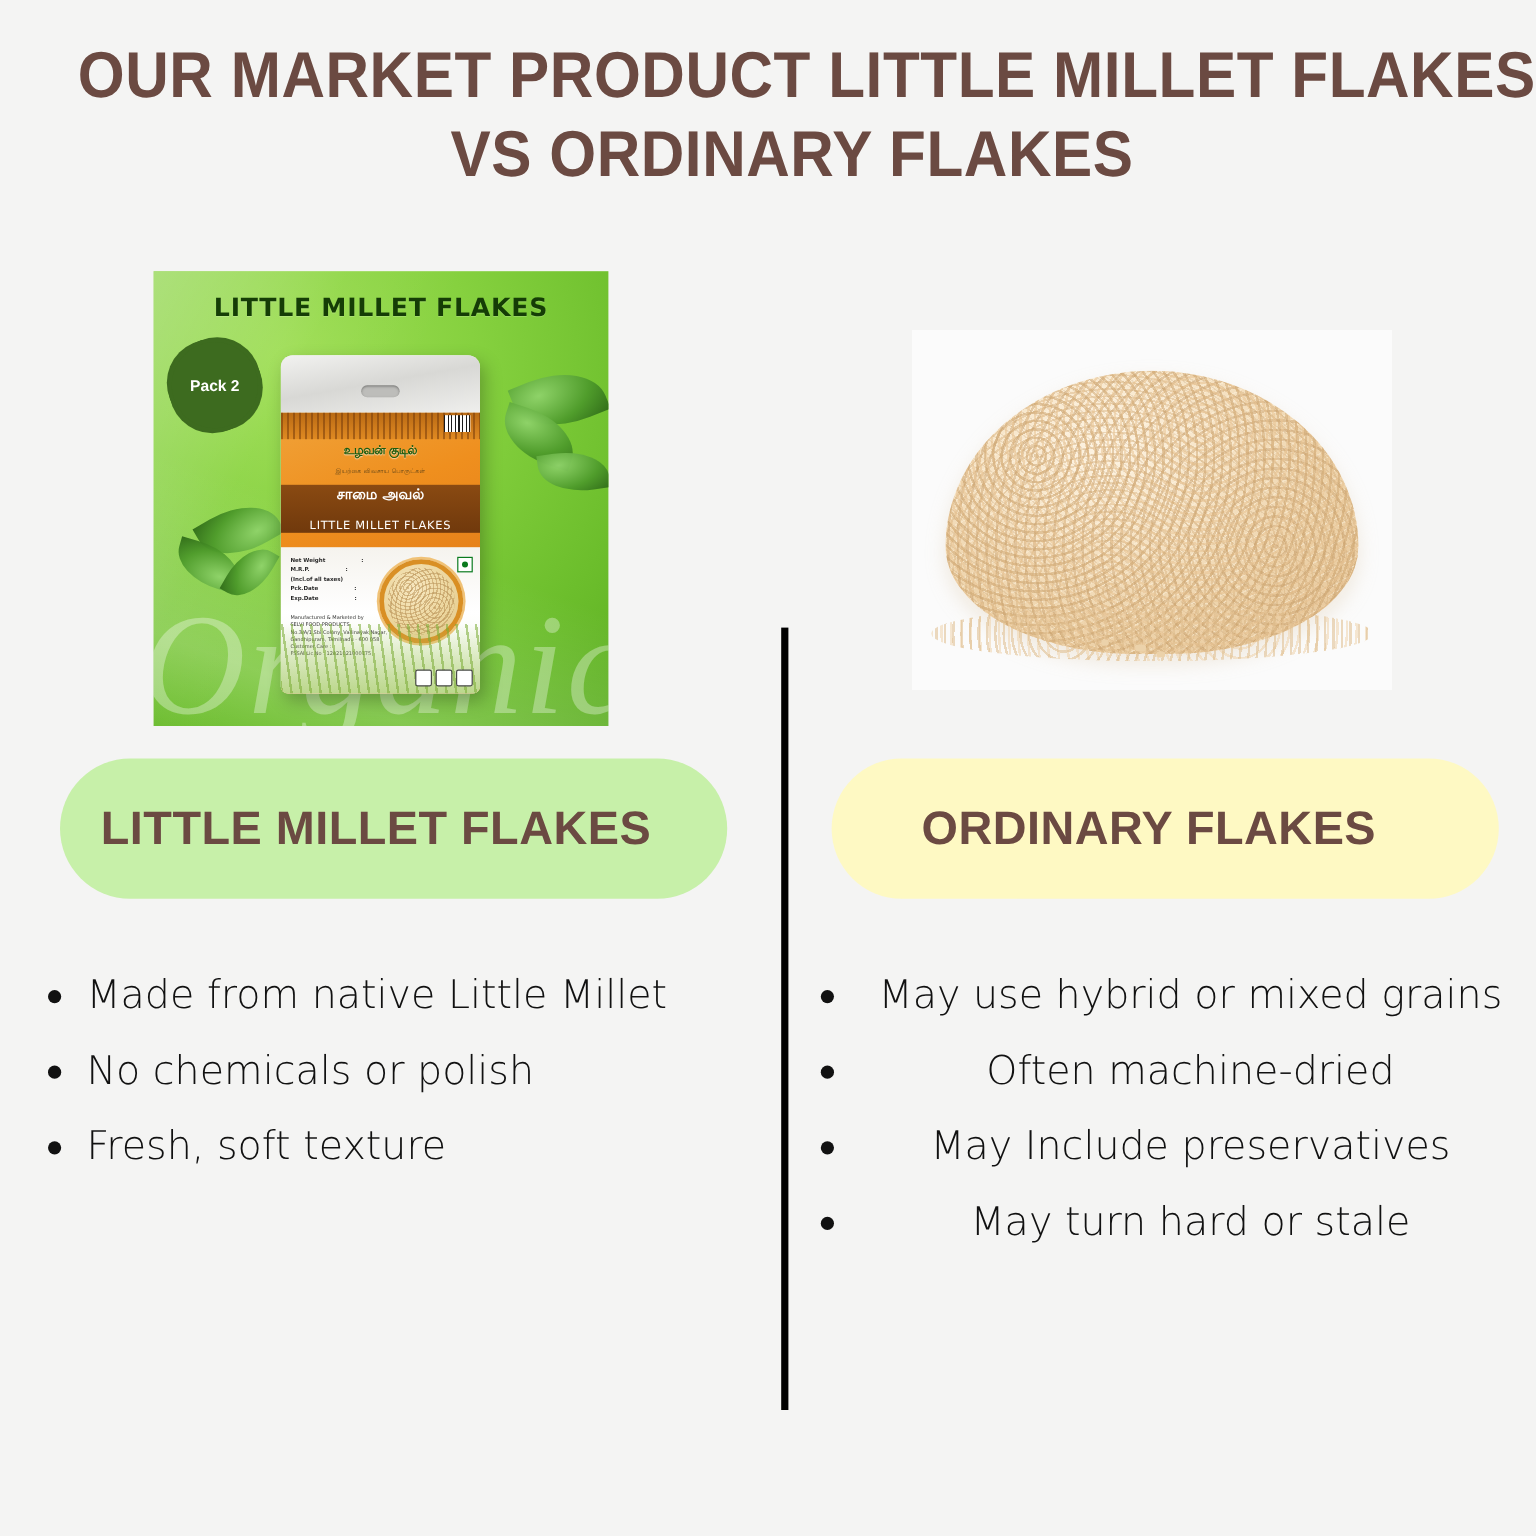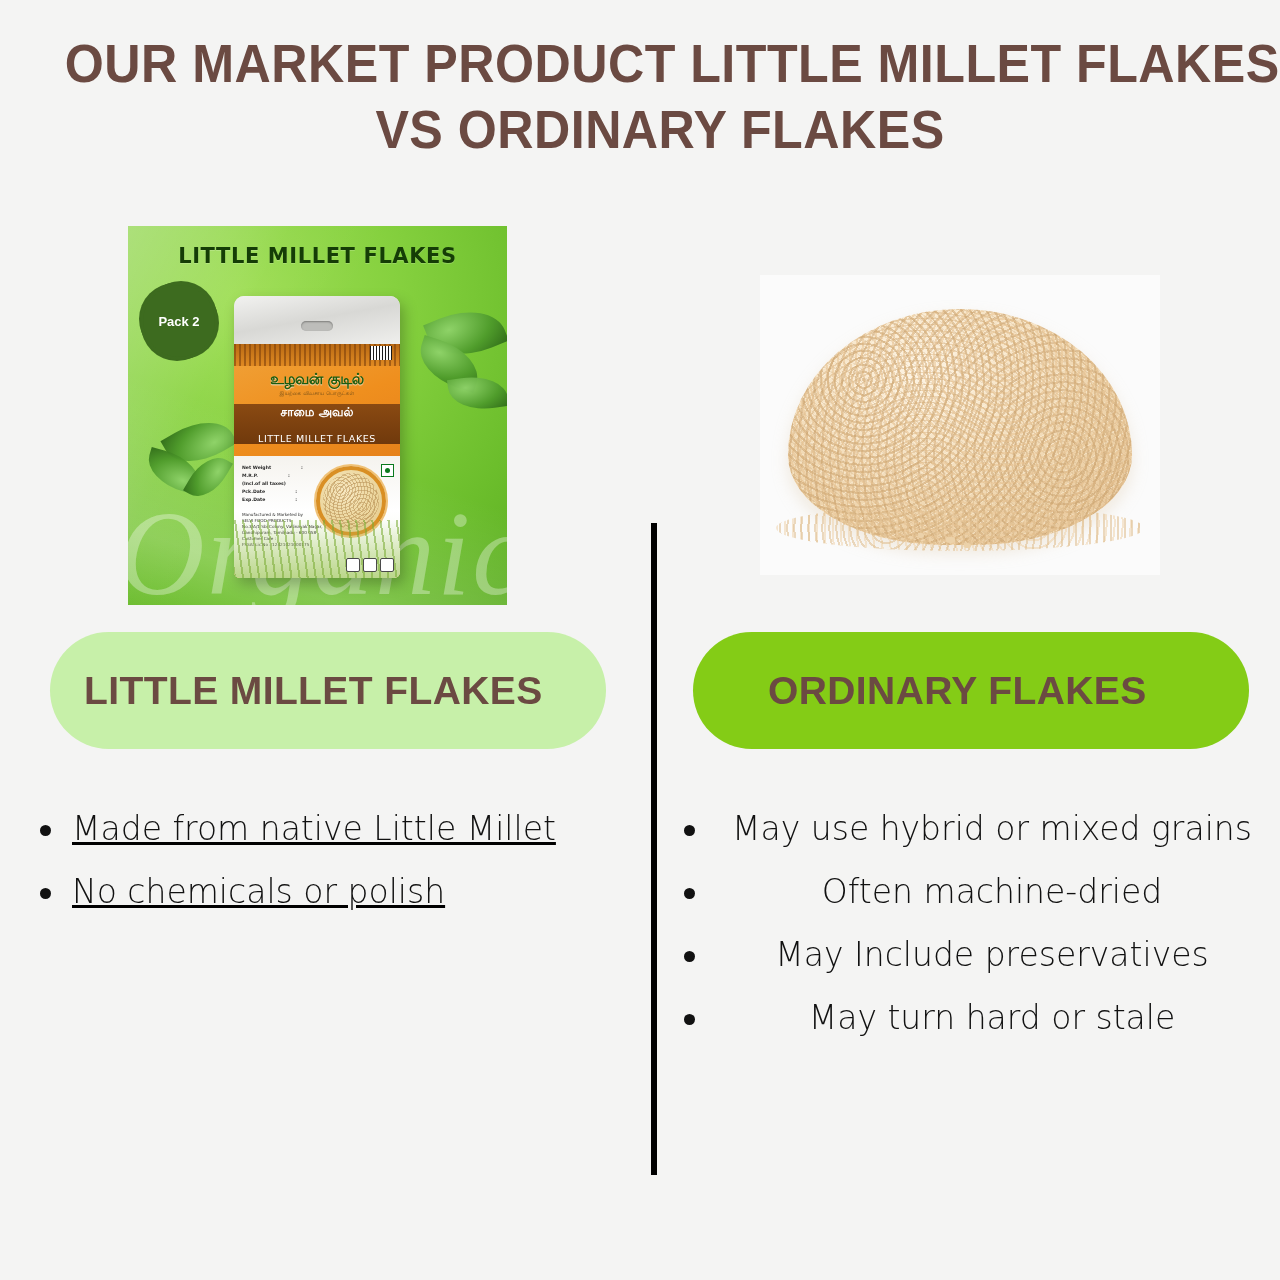--- a/index.html
+++ b/index.html
@@ -175,21 +175,21 @@
       repeating-linear-gradient(90deg, rgba(120,60,10,0.55) 0 2px, rgba(120,60,10,0) 2px 5px),
       linear-gradient(180deg, #b96a14 0%, #e08a22 100%);
   }
   .pouch-brand {
     position: absolute;
     top: 26px; left: 0; right: 0;
     text-align: center;
     color: #1d5c0e;
     font-family: "DejaVu Sans", sans-serif;
     font-weight: bold;
-    font-size: 15px;
+    font-size: 10px;
     letter-spacing: -0.5px;
     text-shadow: 0 1px 1px rgba(255,255,255,0.7);
   }
   .pouch-brand-sub {
     position: absolute;
     top: 46px; left: 0; right: 0;
     text-align: center;
     color: #6b4a18;
     font-family: "DejaVu Sans", sans-serif;
     font-size: 5px;
@@ -368,41 +368,41 @@
     left: 50px;
     top: 417px;
     width: 556px;
     background: #c7f0a9;
     padding-left: 34px;
   }
   .pill-right {
     left: 53px;
     top: 417px;
     width: 556px;
-    background: #84cc16;
+    background: #fef9c3;
     padding-left: 75px;
   }
   .pill-label {
     font-family: "Liberation Sans", sans-serif;
     font-weight: bold;
     font-size: 39px;
     letter-spacing: 0.4px;
     color: #6b4a42;
     white-space: nowrap;
   }
 
   
   .bullets {
     position: absolute;
     list-style: none;
     margin: 0;
     padding: 0;
     top: 585px;
   }
-  .bullets-left  { left: 24px;  width: 560px; text-decoration: underline; }
+  .bullets-left  { left: 24px;  width: 560px; }
   .bullets-right { left: 28px;  width: 600px; text-align: center; }
   .bullets li {
     position: relative;
     padding-left: 48px;
     margin: 0 0 6px 0;
     font-family: "DejaVu Sans", sans-serif;
     font-size: 33px;
     line-height: 57px;
     color: #111111;
     font-weight: 350;
@@ -488,20 +488,21 @@
     </div>
   </div>
 
   <div class="pill pill-left">
     <div class="pill-label">LITTLE MILLET FLAKES</div>
   </div>
 
   <ul class="bullets bullets-left">
     <li>Made from native Little Millet</li>
     <li>No chemicals or polish</li>
+    <li>Fresh, soft texture</li>
   </ul>
 </div>
 
 <div class="column col-right">
 
   <div class="flakes-photo">
     <div class="pile"></div>
     <div class="pile-crumb" style="left:186px; top:262px; width:9px; height:6px;"></div>
     <div class="pile-crumb" style="left:204px; top:268px; width:7px; height:5px;"></div>
     <div class="pile-crumb" style="left:158px; top:258px; width:6px; height:5px;"></div>

